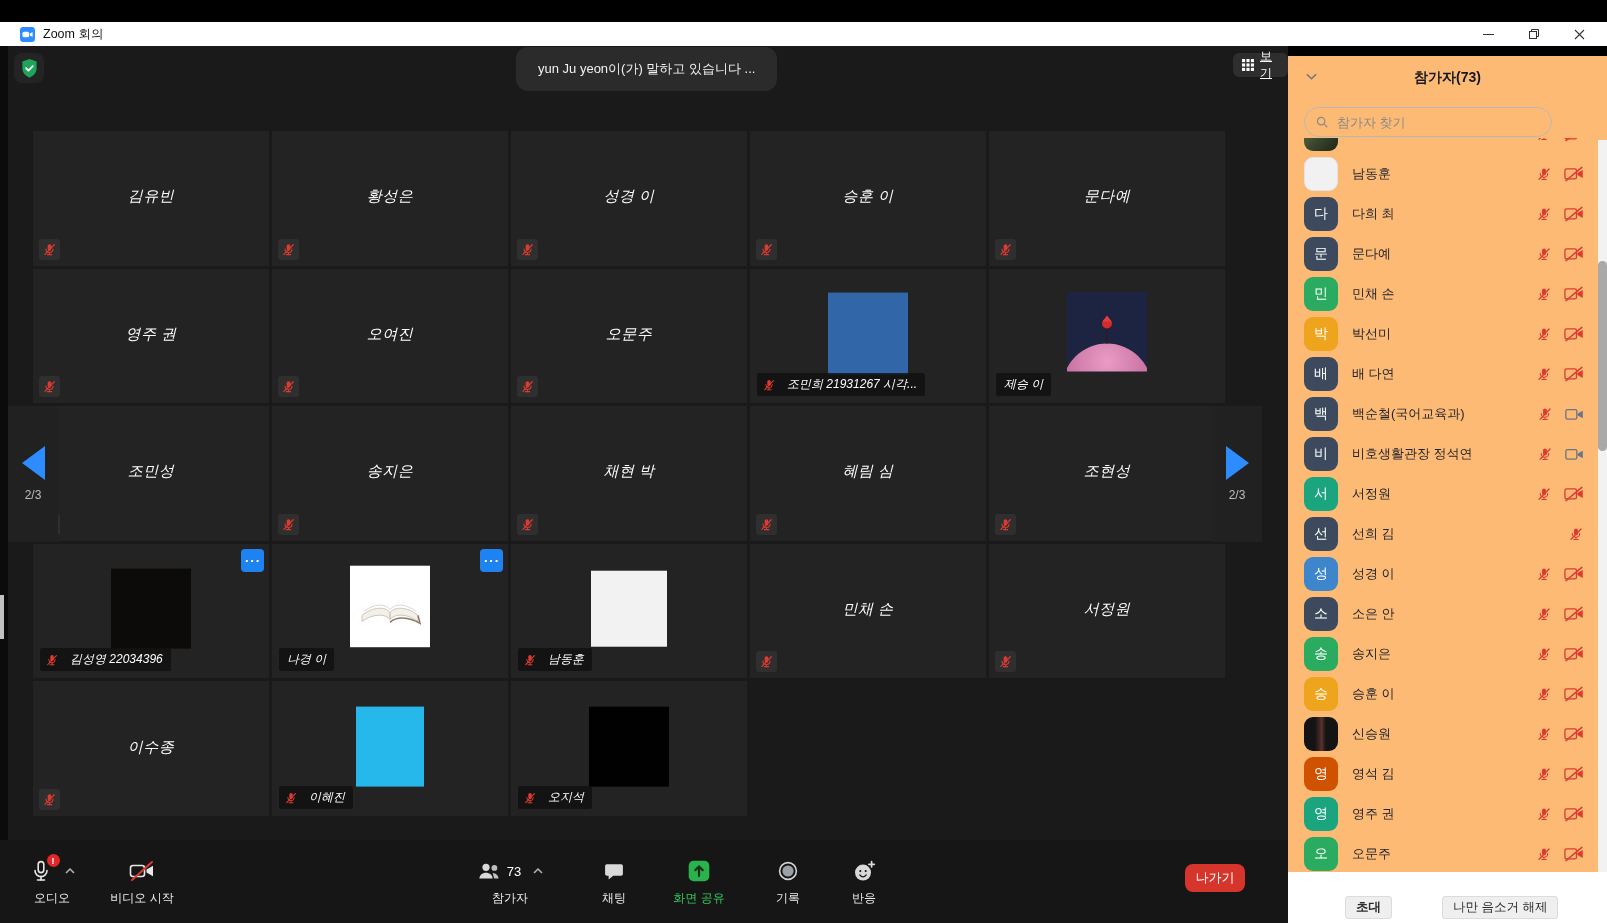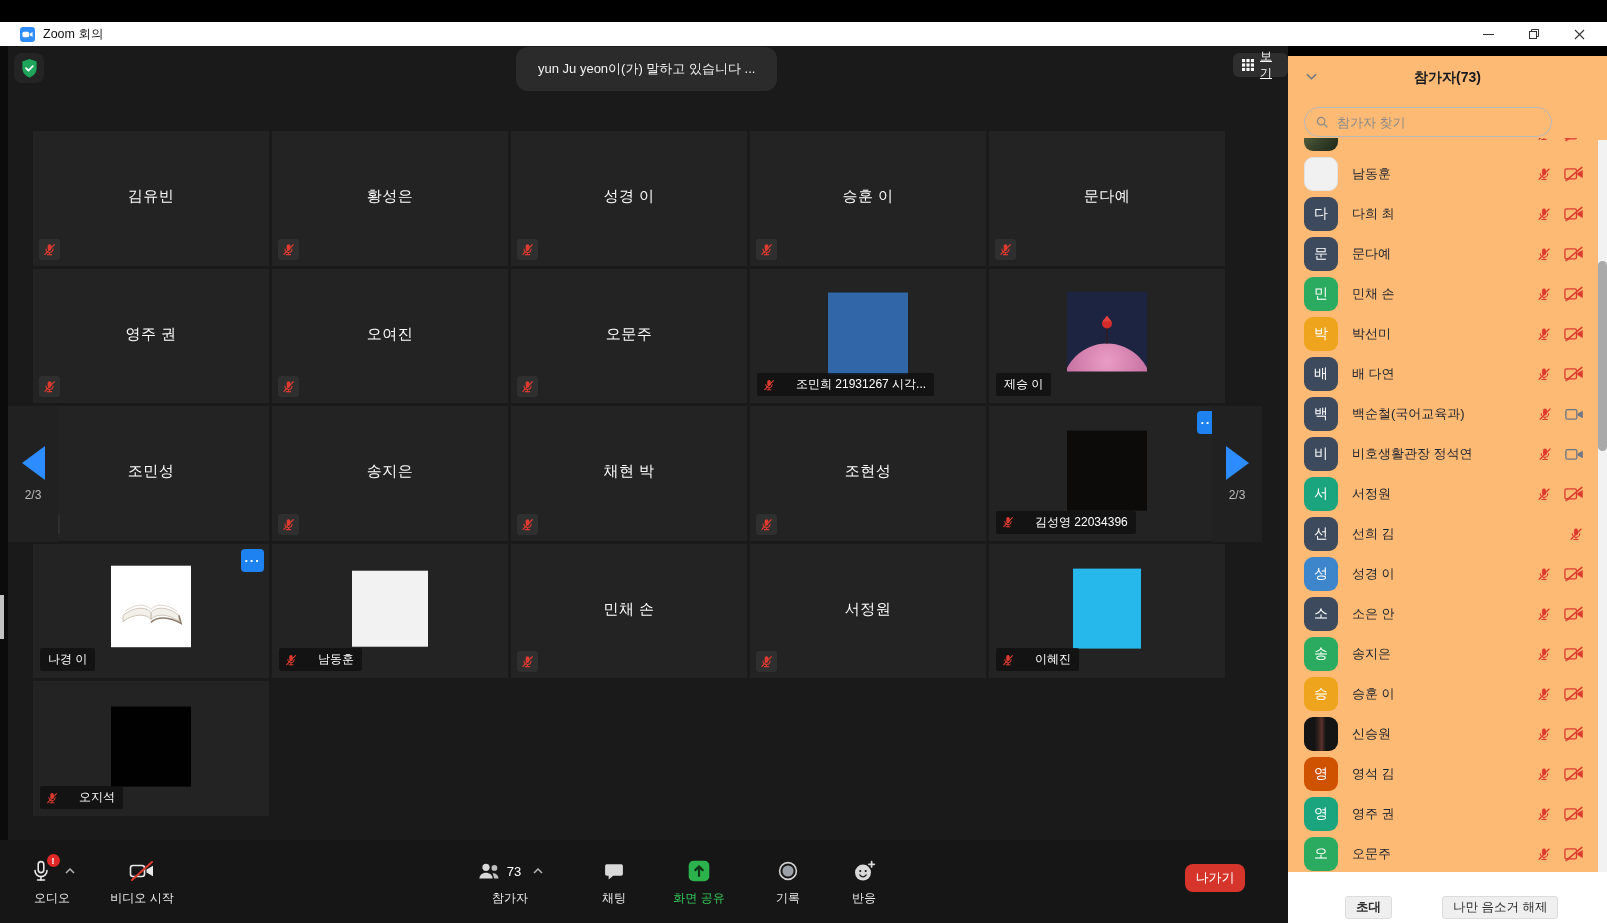--- a/index.html
+++ b/index.html
@@ -16,29 +16,29 @@
   .edge-strip{position:absolute;left:0;top:0;width:8px;height:100%;background:#0b0b0b;}
   .edge-handle{position:absolute;left:0;top:549px;width:4px;height:44px;background:#c2c2c2;}
   .shield-wrap{position:absolute;left:14px;top:7px;width:30px;height:30px;background:#242424;
                border-radius:8px;display:flex;align-items:center;justify-content:center;}
   .toast{position:absolute;left:516px;top:1px;height:44px;background:#2b2b2b;border-radius:12px;
          color:#f2f2f2;font-size:13px;display:flex;align-items:center;padding:0 22px;white-space:nowrap;}
   .view-btn{position:absolute;left:1233px;top:7px;height:24px;background:#2e2e2e;border-radius:6px;
             color:#fff;font-size:12px;display:flex;align-items:center;gap:6px;padding:0 9px;text-decoration:underline;}
   
   .grid{position:absolute;left:33px;top:85px;width:1192px;height:685px;display:grid;
-        grid-template-columns:repeat(5,1fr);grid-template-rows:repeat(5,1fr);gap:3px;}
+        grid-template-columns:repeat(5,1fr);grid-template-rows:repeat(5,1fr);gap:3px;font-style:italic;}
   .tile{position:relative;background:#232323;overflow:hidden;}
   .tile-name{position:absolute;left:0;right:0;top:50%;transform:translateY(-60%);
              text-align:center;color:#fdfdfd;font-size:15px;font-weight:500;letter-spacing:.5px;}
   .mic-chip{position:absolute;left:6px;bottom:6px;width:21px;height:21px;border-radius:3px;
             background:rgba(255,255,255,.06);display:flex;align-items:center;justify-content:center;}
   .label-chip{position:absolute;left:7px;bottom:7px;max-width:85%;background:rgba(16,16,16,.78);
               border-radius:2px;color:#fff;font-size:12px;display:flex;align-items:center;
-              gap:20px;padding:3px 8px 3px 5px;white-space:nowrap;}
+              gap:11px;padding:3px 8px 3px 5px;white-space:nowrap;}
   .label-chip.nomic{padding-left:8px;}
   .menu-btn{position:absolute;right:5px;top:5px;width:23px;height:23px;border-radius:4px;
             background:#1e82f0;color:#fff;display:flex;align-items:center;justify-content:center;
             font-size:13px;font-weight:bold;letter-spacing:1px;line-height:1;}
   .t-avatar{position:absolute;left:50%;top:50%;transform:translate(-50%,-53%);}
   .av-blue{width:80px;height:82px;background:#3166a8;}
   .av-darkvideo{width:80px;height:80px;background:#0c0b09;}
   .av-white{width:76px;height:76px;background:#f2f2f2;}
   .av-cyan{width:68px;height:80px;background:#27b8eb;}
   .av-black{width:80px;height:80px;background:#010101;}
@@ -292,20 +292,30 @@
         <div class="tile-name">채현 박</div>
         <div class="mic-chip">
           <svg width="15" height="15" viewBox="0 0 24 24">
             <path d="M12 3.6c1.6 0 2.9 1.3 2.9 2.9v4.6a2.9 2.9 0 0 1-5.8 0V6.5c0-1.6 1.3-2.9 2.9-2.9z" fill="#dd3b30"></path>
             <path d="M6.4 11.3a5.6 5.6 0 0 0 11.2 0M12 16.9v3.3M8.6 20.2h6.8" fill="none" stroke="#dd3b30" stroke-width="1.7" stroke-linecap="round"></path>
             <path d="M4.6 19.8 19.6 4.4" stroke="#dd3b30" stroke-width="1.9" stroke-linecap="round"></path>
           </svg>
         </div>
       </div>
       <div class="tile">
+        <div class="tile-name">혜림 심</div>
+        <div class="mic-chip">
+          <svg width="15" height="15" viewBox="0 0 24 24">
+            <path d="M12 3.6c1.6 0 2.9 1.3 2.9 2.9v4.6a2.9 2.9 0 0 1-5.8 0V6.5c0-1.6 1.3-2.9 2.9-2.9z" fill="#dd3b30"></path>
+            <path d="M6.4 11.3a5.6 5.6 0 0 0 11.2 0M12 16.9v3.3M8.6 20.2h6.8" fill="none" stroke="#dd3b30" stroke-width="1.7" stroke-linecap="round"></path>
+            <path d="M4.6 19.8 19.6 4.4" stroke="#dd3b30" stroke-width="1.9" stroke-linecap="round"></path>
+          </svg>
+        </div>
+      </div>
+      <div class="tile">
         <div class="tile-name">조현성</div>
         <div class="mic-chip">
           <svg width="15" height="15" viewBox="0 0 24 24">
             <path d="M12 3.6c1.6 0 2.9 1.3 2.9 2.9v4.6a2.9 2.9 0 0 1-5.8 0V6.5c0-1.6 1.3-2.9 2.9-2.9z" fill="#dd3b30"></path>
             <path d="M6.4 11.3a5.6 5.6 0 0 0 11.2 0M12 16.9v3.3M8.6 20.2h6.8" fill="none" stroke="#dd3b30" stroke-width="1.7" stroke-linecap="round"></path>
             <path d="M4.6 19.8 19.6 4.4" stroke="#dd3b30" stroke-width="1.9" stroke-linecap="round"></path>
           </svg>
         </div>
       </div>
       <div class="tile">
@@ -353,20 +363,30 @@
         <div class="mic-chip">
           <svg width="15" height="15" viewBox="0 0 24 24">
             <path d="M12 3.6c1.6 0 2.9 1.3 2.9 2.9v4.6a2.9 2.9 0 0 1-5.8 0V6.5c0-1.6 1.3-2.9 2.9-2.9z" fill="#dd3b30"></path>
             <path d="M6.4 11.3a5.6 5.6 0 0 0 11.2 0M12 16.9v3.3M8.6 20.2h6.8" fill="none" stroke="#dd3b30" stroke-width="1.7" stroke-linecap="round"></path>
             <path d="M4.6 19.8 19.6 4.4" stroke="#dd3b30" stroke-width="1.9" stroke-linecap="round"></path>
           </svg>
         </div>
       </div>
       <div class="tile">
         <div class="tile-name">서정원</div>
+        <div class="mic-chip">
+          <svg width="15" height="15" viewBox="0 0 24 24">
+            <path d="M12 3.6c1.6 0 2.9 1.3 2.9 2.9v4.6a2.9 2.9 0 0 1-5.8 0V6.5c0-1.6 1.3-2.9 2.9-2.9z" fill="#dd3b30"></path>
+            <path d="M6.4 11.3a5.6 5.6 0 0 0 11.2 0M12 16.9v3.3M8.6 20.2h6.8" fill="none" stroke="#dd3b30" stroke-width="1.7" stroke-linecap="round"></path>
+            <path d="M4.6 19.8 19.6 4.4" stroke="#dd3b30" stroke-width="1.9" stroke-linecap="round"></path>
+          </svg>
+        </div>
+      </div>
+      <div class="tile">
+        <div class="tile-name">이수종</div>
         <div class="mic-chip">
           <svg width="15" height="15" viewBox="0 0 24 24">
             <path d="M12 3.6c1.6 0 2.9 1.3 2.9 2.9v4.6a2.9 2.9 0 0 1-5.8 0V6.5c0-1.6 1.3-2.9 2.9-2.9z" fill="#dd3b30"></path>
             <path d="M6.4 11.3a5.6 5.6 0 0 0 11.2 0M12 16.9v3.3M8.6 20.2h6.8" fill="none" stroke="#dd3b30" stroke-width="1.7" stroke-linecap="round"></path>
             <path d="M4.6 19.8 19.6 4.4" stroke="#dd3b30" stroke-width="1.9" stroke-linecap="round"></path>
           </svg>
         </div>
       </div>
       <div class="tile">
         <div class="t-avatar av-cyan"></div>

